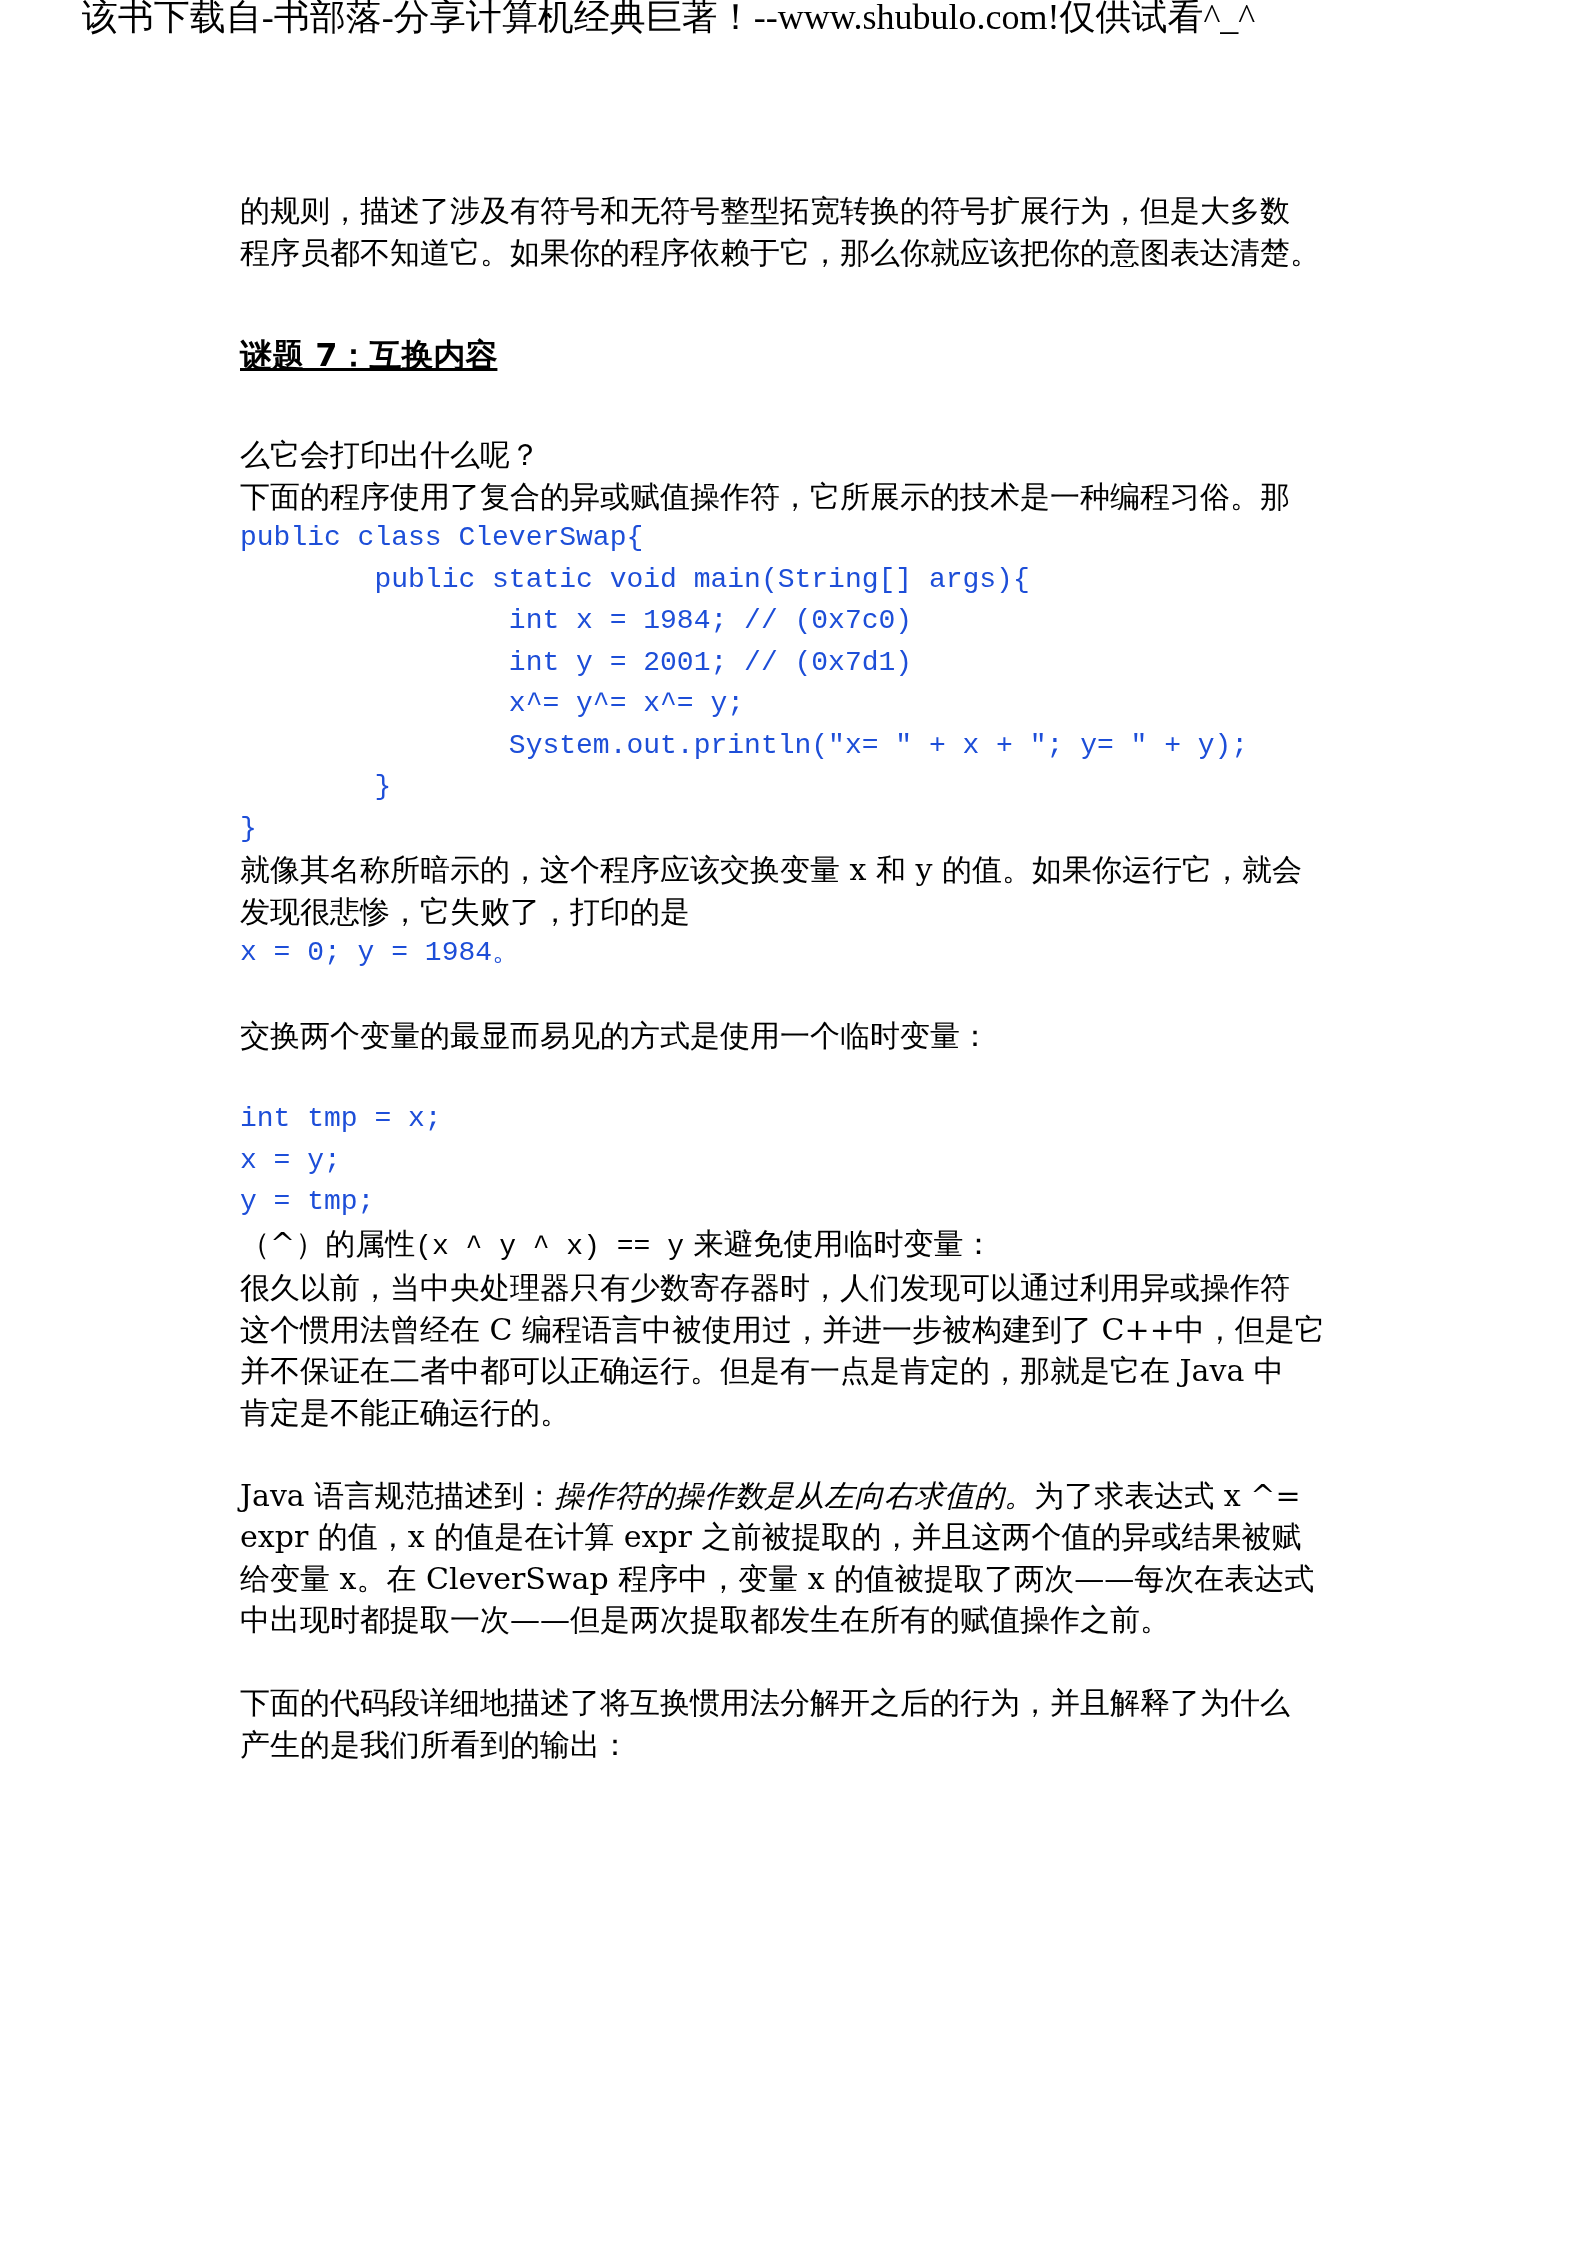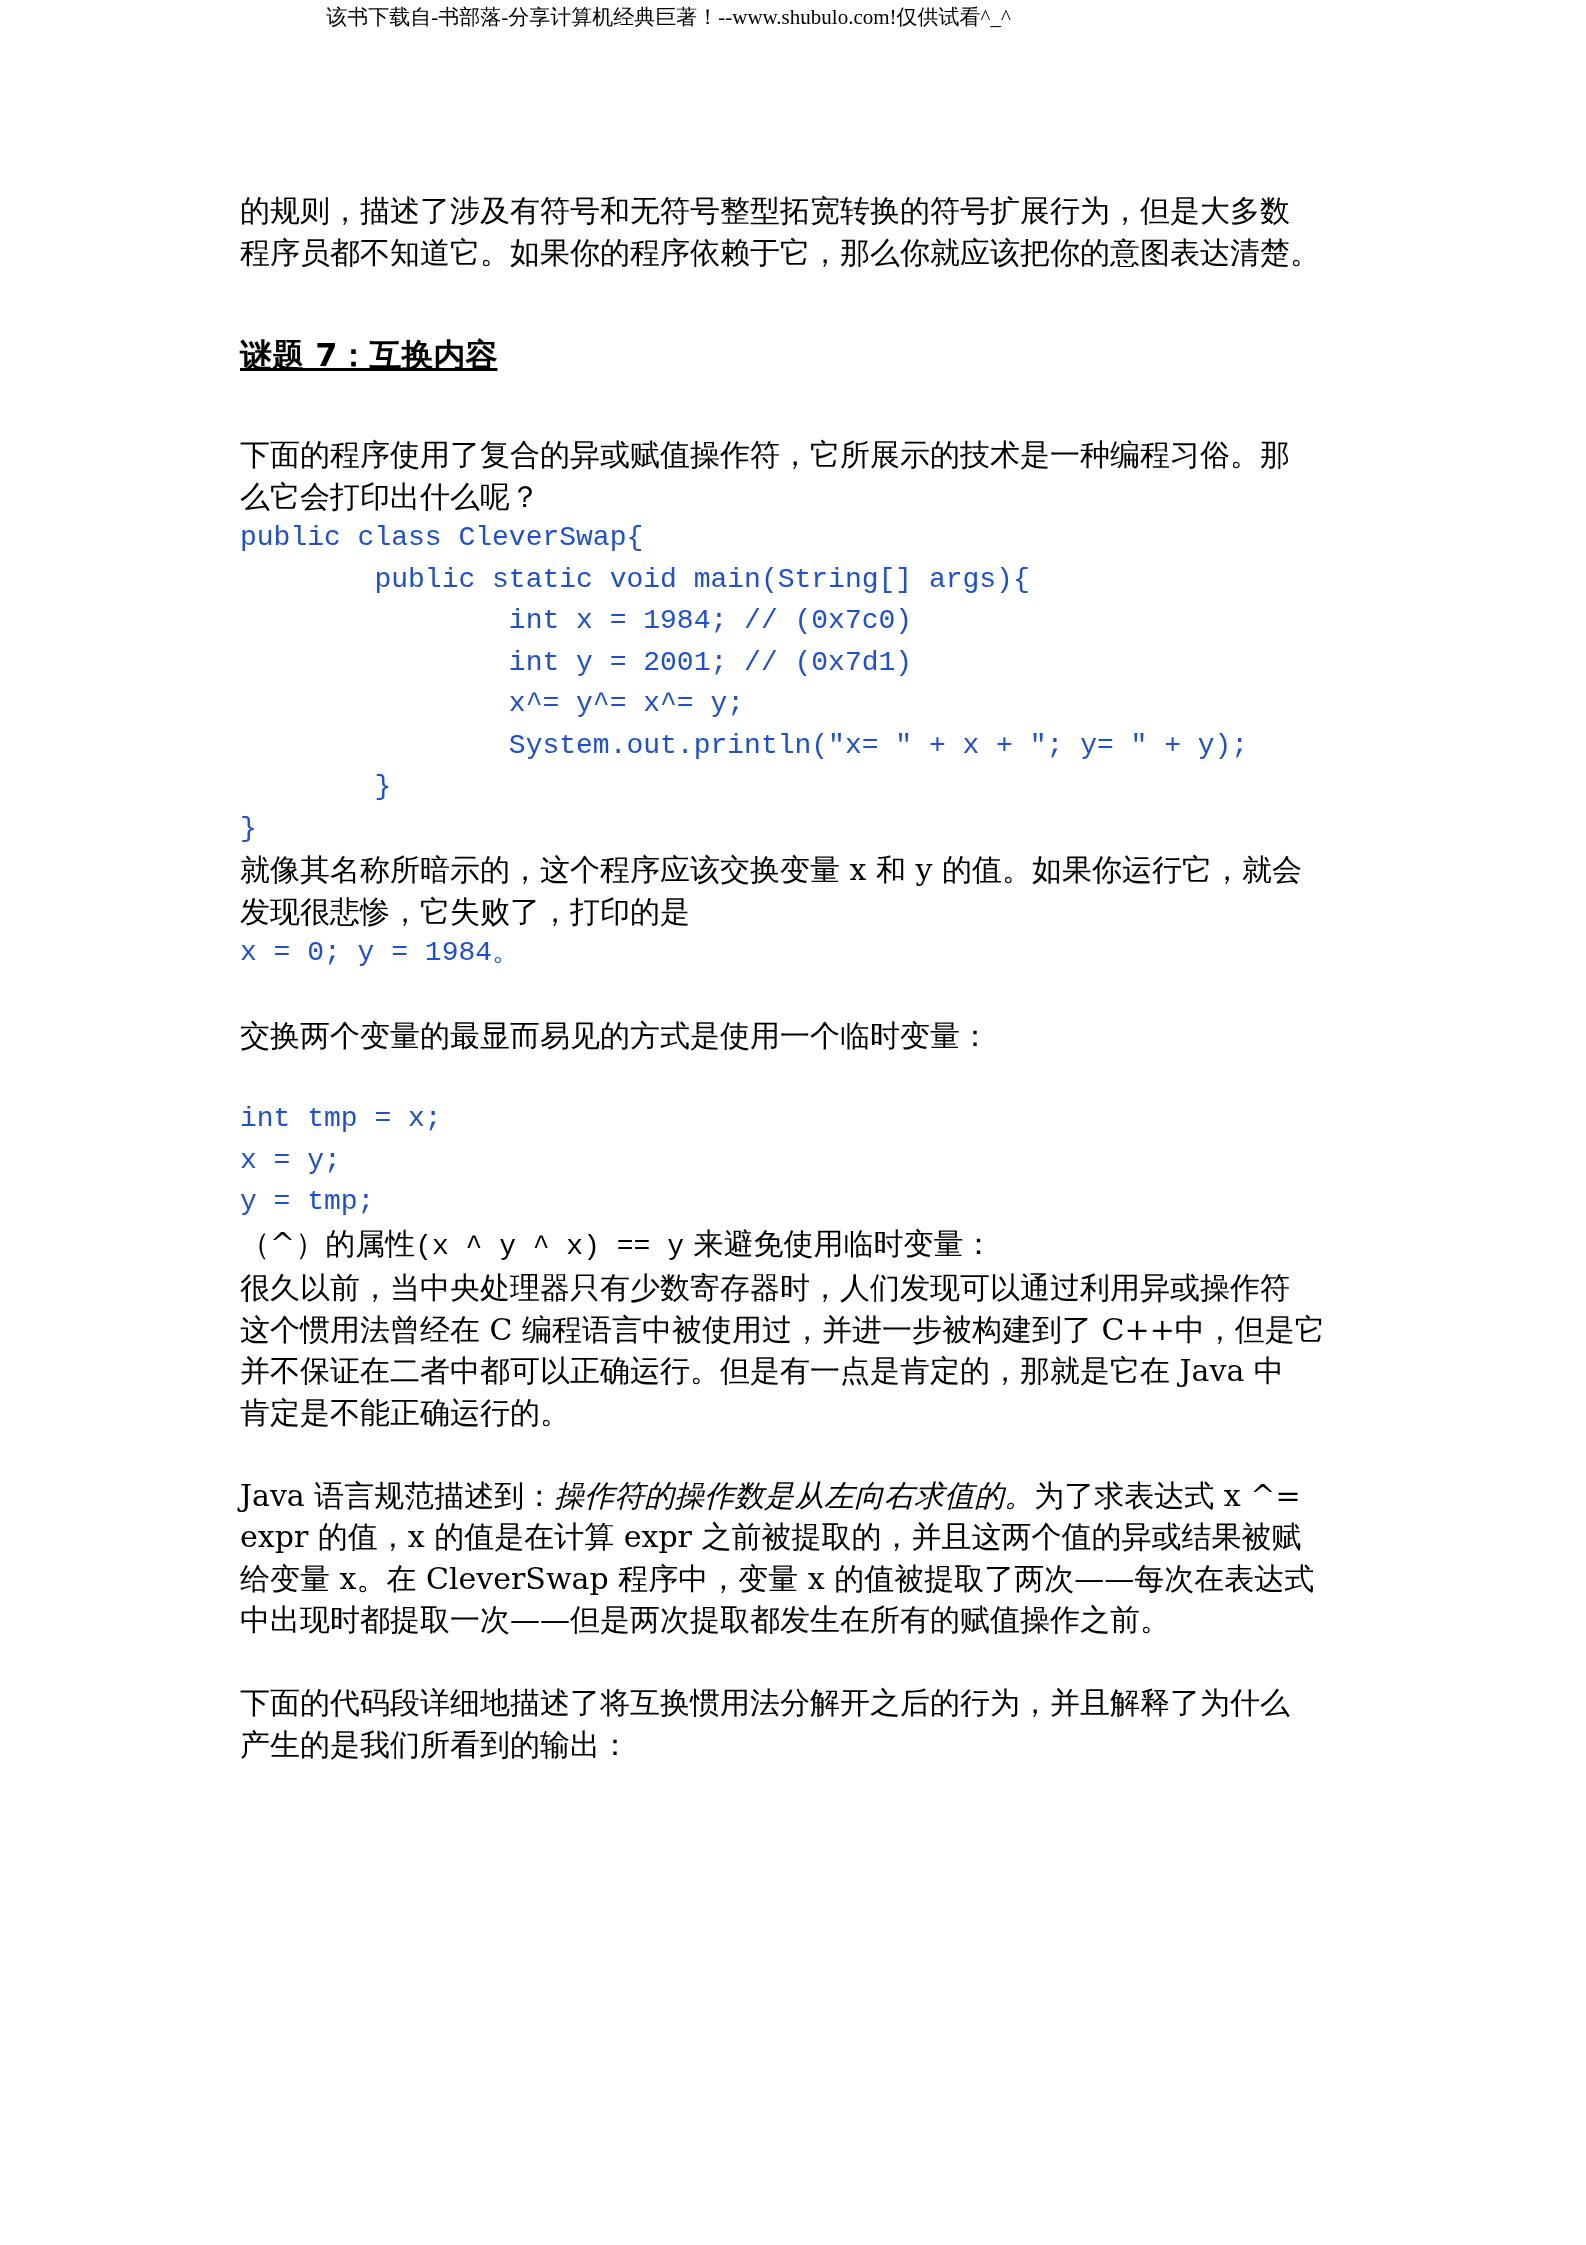--- a/index.html
+++ b/index.html
@@ -1,19 +1,19 @@
 <!DOCTYPE html>
 <html><head>
 <meta charset="utf-8">
 <style>
   html, body { margin: 0; padding: 0; background: #ffffff; }
   body { width: 1586px; height: 2245px; position: relative; overflow: hidden;
          font-family: "DejaVu Serif", "Liberation Serif", serif; color: #000; }
   .banner { position: absolute; top: 0; left: 0; width: 1337px; text-align: center;
-            font-family: "Liberation Serif", serif; font-size: 21px; line-height: 34px; color: #000; }
+            font-family: "Liberation Serif", serif; font-size: 36px; line-height: 34px; color: #000; }
   .page { position: absolute; left: 240px; top: 190px; width: 1112px; }
   .p { font-size: 30px; line-height: 41.5px; margin: 0; white-space: nowrap; letter-spacing: 0px; }
   .gap { height: 41.5px; }
   .h { font-family: "DejaVu Sans", sans-serif; font-weight: bold; font-size: 32px; line-height: 41.5px; margin: 0; text-decoration: underline; }
   .code { font-family: "Liberation Mono", "DejaVu Sans Mono", monospace; color: #1d4ed8;
           font-size: 28px; line-height: 41.5px; margin: 0; white-space: pre; }
   .mixed .c { font-family: "Liberation Mono", "DejaVu Sans Mono", monospace; font-size: 28px; }
   em { font-style: italic; }
 </style>
 </head>
@@ -26,22 +26,22 @@
   <p class="p">的规则，描述了涉及有符号和无符号整型拓宽转换的符号扩展行为，但是大多数</p>
   <p class="p">程序员都不知道它。如果你的程序依赖于它，那么你就应该把你的意图表达清楚。</p>
 
   <div class="gap"></div>
   <div class="gap" style="height:20px"></div>
 
   <h2 class="h">谜题 7：互换内容</h2>
 
   <div class="gap" style="height:58px"></div>
 
+  <p class="p">么它会打印出什么呢？</p>
   <p class="p">下面的程序使用了复合的异或赋值操作符，它所展示的技术是一种编程习俗。那</p>
-  <p class="p">么它会打印出什么呢？</p>
 
   <div>
     <p class="code">public class CleverSwap{</p>
     <p class="code">        public static void main(String[] args){</p>
     <p class="code">                int x = 1984; // (0x7c0)</p>
     <p class="code">                int y = 2001; // (0x7d1)</p>
     <p class="code">                x^= y^= x^= y;</p>
     <p class="code">                System.out.println("x= " + x + "; y= " + y);</p>
     <p class="code">        }</p>
     <p class="code">}</p>

